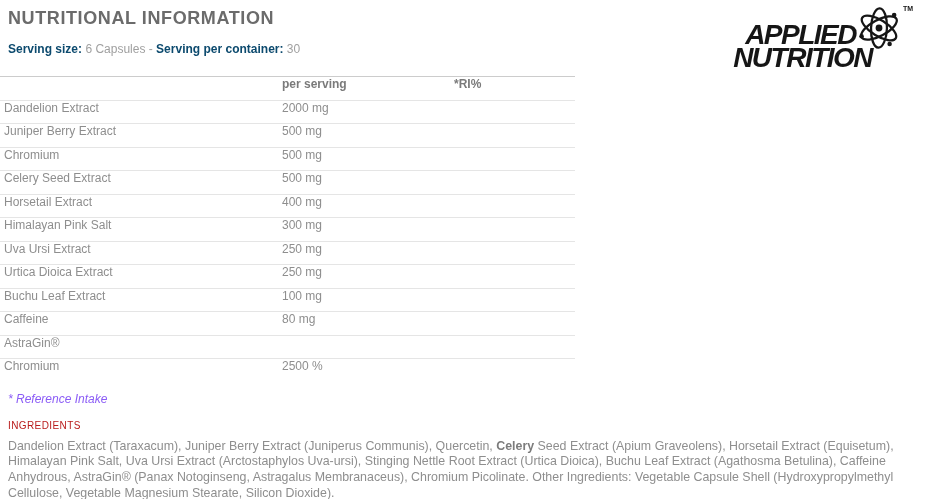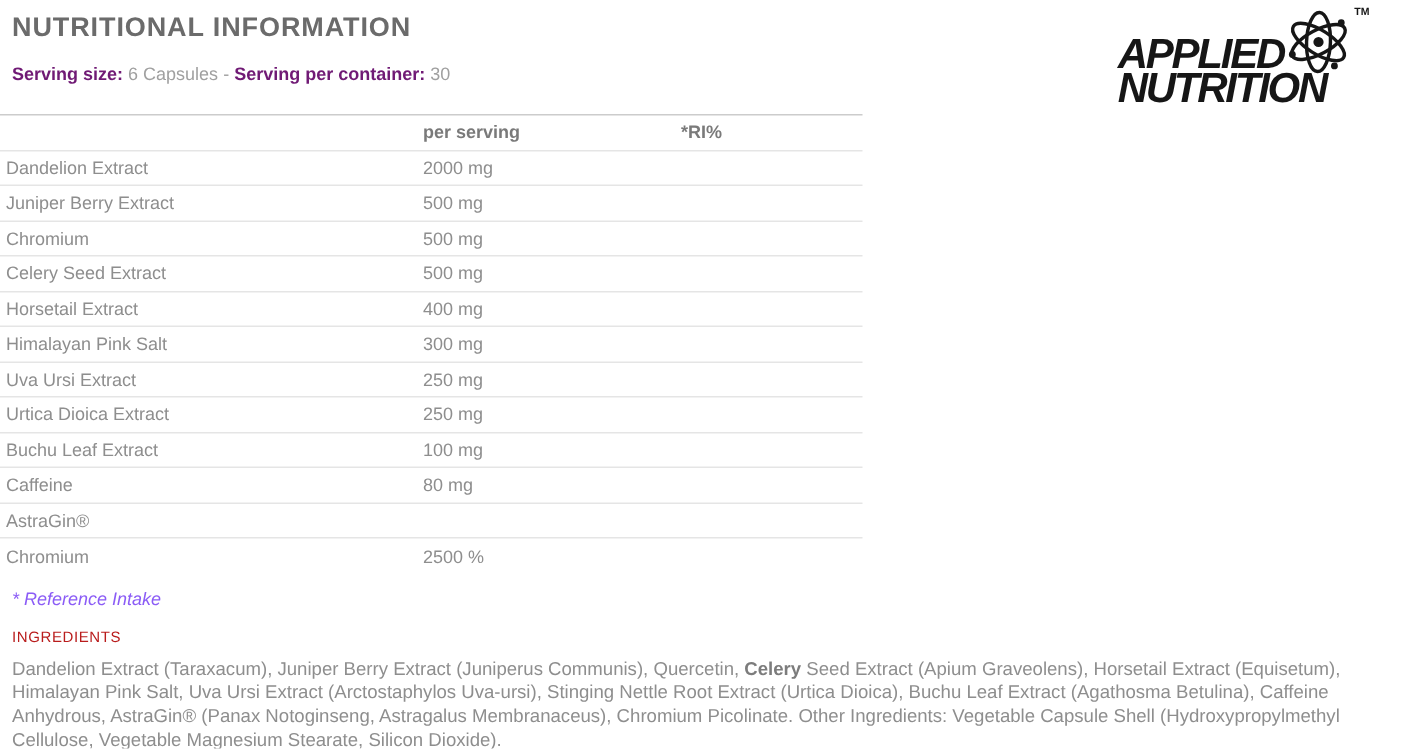--- a/index.html
+++ b/index.html
@@ -12,53 +12,53 @@
     font-weight: 600;
     letter-spacing: 0.6px;
     color: #6b6b6b;
   }
 
   .serving-line {
     margin: 13px 0 0 8px;
     font-size: 12px;
     color: #a0a0a0;
   }
-  .serving-line .bold { color: #701a75; font-weight: 700; }
+  .serving-line .bold { color: #0c4a6e; font-weight: 700; }
 
   
   .logo {
     position: absolute;
     top: 6px;
     right: 44px;
     display: flex;
     flex-direction: column;
     align-items: flex-start;
     color: #161616;
     font-style: italic;
     font-weight: 700;
     line-height: 1;
   }
-  .logo-row1 { display: flex; align-items: flex-end; position: relative; }
+  .logo-row1 { display: flex; align-items: flex-end; position: relative; margin-left: 12px; }
   .logo-word { font-size: 28px; letter-spacing: -1.5px; }
   .atom-wrap { position: relative; margin-left: -2px; margin-bottom: -4px; }
   .tm {
     position: absolute; top: -1px; right: -9px;
     font-size: 7px; font-style: normal; font-weight: 700; color: #161616;
   }
   .logo-line2 { margin-top: -5px; }
 
   
   .ntable {
     margin-top: 20px;
     width: 575px;
     border-top: 1px solid #cccccc;
   }
   .trow {
     display: flex;
-    align-items: center;
+    align-items: flex-start;
     height: 23.5px;
     border-bottom: 1px solid #e5e5e5;
     font-size: 12px;
     color: #8e8e8e;
   }
   .trow:last-child { border-bottom: none; }
   .trow.thead { color: #7a7a7a; font-weight: 700; }
   .c1 { width: 282px; padding-left: 4px; }
   .c2 { width: 172px; }
   .c3 { width: 110px; }

